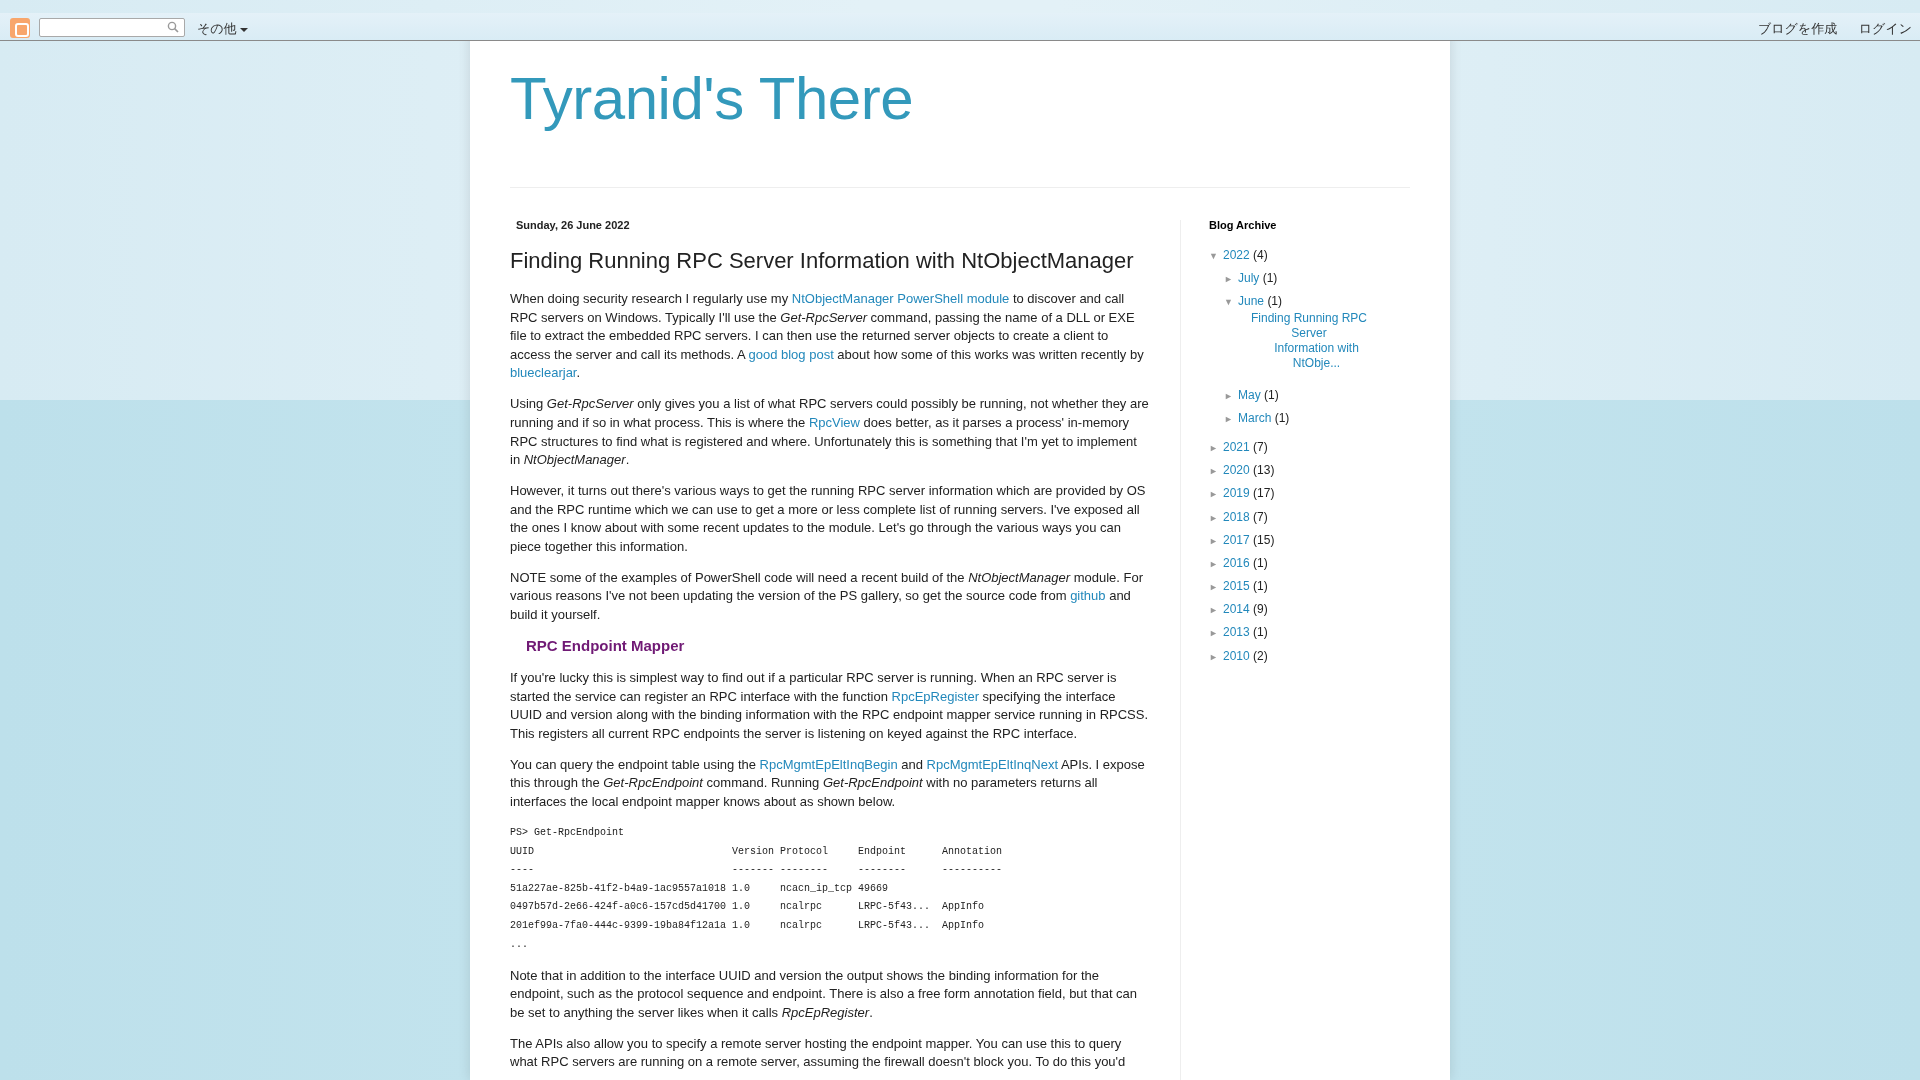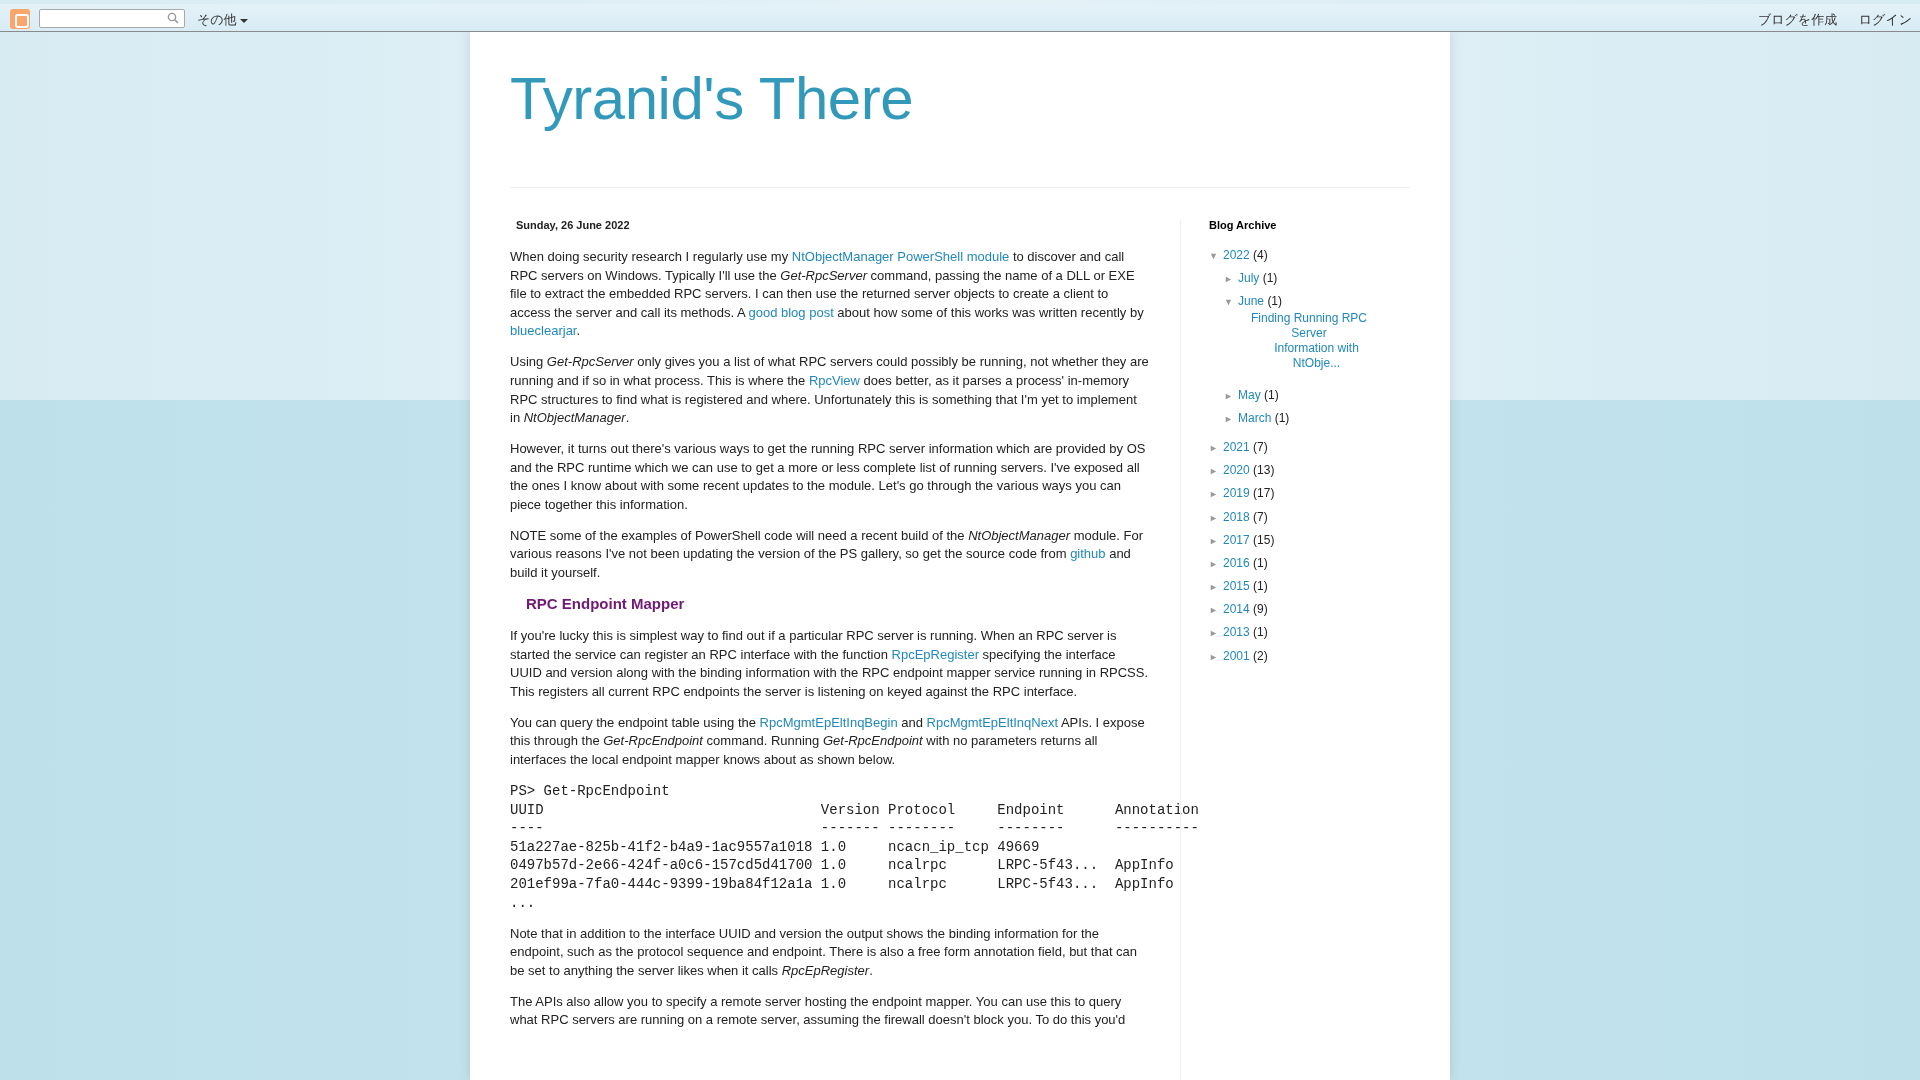--- a/index.html
+++ b/index.html
@@ -13,21 +13,21 @@
   .bg-top {
     position: absolute; left: 0; top: 0; width: 1920px; height: 400px;
     background: linear-gradient(to right, #d7ebf3 0%, #e3f1f7 45%, #e3f1f7 55%, #d7ebf3 100%);
   }
   .bg-bottom {
     position: absolute; left: 0; top: 400px; width: 1920px; height: 680px;
     background: linear-gradient(to right, #bde0eb 0%, #c7e6ef 50%, #bde0eb 100%);
   }
   
   .navbar {
-    position: absolute; left: 0; top: 4px; width: 1920px; height: 28px;
+    position: absolute; left: 0; top: 13px; width: 1920px; height: 28px;
     background: linear-gradient(#e4f1f8, #d9ecf5);
     border-bottom: 1px solid #8a8a8a;
     z-index: 5;
   }
   .blogger-logo {
     position: absolute; left: 10px; top: 5px; width: 20px; height: 20px;
     background: #f8a66c; border-radius: 3px;
   }
   .blogger-logo::after {
     content: ""; position: absolute; left: 5px; top: 5px; width: 10px; height: 10px;
@@ -79,21 +79,21 @@
     font-size: 22px; color: #222; font-weight: normal; margin: 0 0 16px 0;
   }
   .post-body p {
     font-size: 13px; line-height: 18.6px; margin: 0 0 12.4px 0; color: #222;
   }
   .post-body a { color: #2288bb; text-decoration: none; }
   .post-body h3 {
     font-size: 15px; font-weight: bold; margin: 4px 0 15px 16px; color: #701a75;
   }
   .code-block {
-    font-family: "Liberation Mono", "DejaVu Sans Mono", monospace; font-size: 14px;
+    font-family: "Liberation Mono", "DejaVu Sans Mono", monospace; font-size: 10px;
     line-height: 18.6px; white-space: pre; color: #222; margin: 0 0 12.4px 0;
   }
   .sidebar-divider {
     position: absolute; left: 710px; top: 190px; width: 1px; height: 860px; background: #eee;
   }
   .sidebar {
     position: absolute; left: 739px; top: 189px; width: 200px; font-size: 12px;
   }
   .sidebar h2 {
     font-size: 11px; font-weight: bold; margin: 0 0 12px 0; color: #000;
@@ -135,20 +135,21 @@
     <span>ログイン</span>
   </div>
 </div>
 
 <div class="content">
   <div class="blog-title">Tyranid's There</div>
   <div class="header-divider"></div>
 
   <div class="main">
     <div class="date-header">Sunday, 26 June 2022</div>
+    <h1 class="post-title">Finding Running RPC Server Information with NtObjectManager</h1>
     <div class="post-body">
       <p><span>When doing security research I regularly use my </span><a>NtObjectManager PowerShell module</a><span> to discover and call RPC servers on Windows. Typically I'll use the </span><em>Get-RpcServer</em><span> command, passing the name of a DLL or EXE file to extract the embedded RPC servers. I can then use the returned server objects to create a client to access the server and call its methods. A </span><a>good blog post</a><span> about how some of this works was written recently by </span><a>blueclearjar</a><span>.</span></p>
 
       <p><span>Using </span><em>Get-RpcServer</em><span> only gives you a list of what RPC servers could possibly be running, not whether they are running and if so in what process. This is where the </span><a>RpcView</a><span> does better, as it parses a process' in-memory RPC structures to find what is registered and where. Unfortunately this is something that I'm yet to implement in </span><em>NtObjectManager</em><span>.</span></p>
 
       <p>However, it turns out there's various ways to get the running RPC server information which are provided by OS and the RPC runtime which we can use to get a more or less complete list of running servers. I've exposed all the ones I know about with some recent updates to the module. Let's go through the various ways you can piece together this information.</p>
 
       <p><span>NOTE some of the examples of PowerShell code will need a recent build of the </span><em>NtObjectManager</em><span> module. For various reasons I've not been updating the version of the PS gallery, so get the source code from </span><a>github</a><span> and build it yourself.</span></p>
 
       <h3>RPC Endpoint Mapper</h3>
@@ -192,15 +193,15 @@
 
     <div class="arch-item"><span class="toggle">►</span><a>2021</a> <span class="count">(7)</span></div>
     <div class="arch-item"><span class="toggle">►</span><a>2020</a> <span class="count">(13)</span></div>
     <div class="arch-item"><span class="toggle">►</span><a>2019</a> <span class="count">(17)</span></div>
     <div class="arch-item"><span class="toggle">►</span><a>2018</a> <span class="count">(7)</span></div>
     <div class="arch-item"><span class="toggle">►</span><a>2017</a> <span class="count">(15)</span></div>
     <div class="arch-item"><span class="toggle">►</span><a>2016</a> <span class="count">(1)</span></div>
     <div class="arch-item"><span class="toggle">►</span><a>2015</a> <span class="count">(1)</span></div>
     <div class="arch-item"><span class="toggle">►</span><a>2014</a> <span class="count">(9)</span></div>
     <div class="arch-item"><span class="toggle">►</span><a>2013</a> <span class="count">(1)</span></div>
-    <div class="arch-item"><span class="toggle">►</span><a>2001</a> <span class="count">(2)</span></div>
+    <div class="arch-item"><span class="toggle">►</span><a>2010</a> <span class="count">(2)</span></div>
   </div>
 </div>
 
 </body></html>

